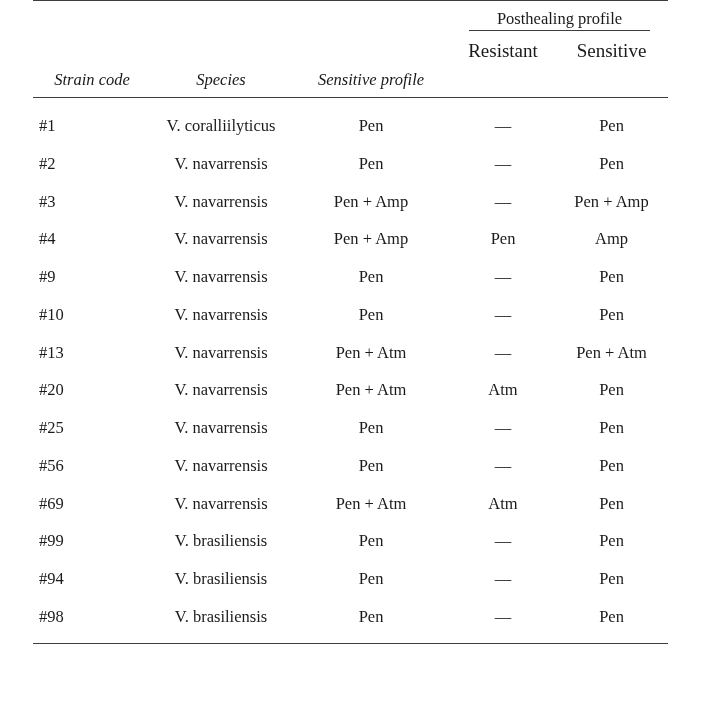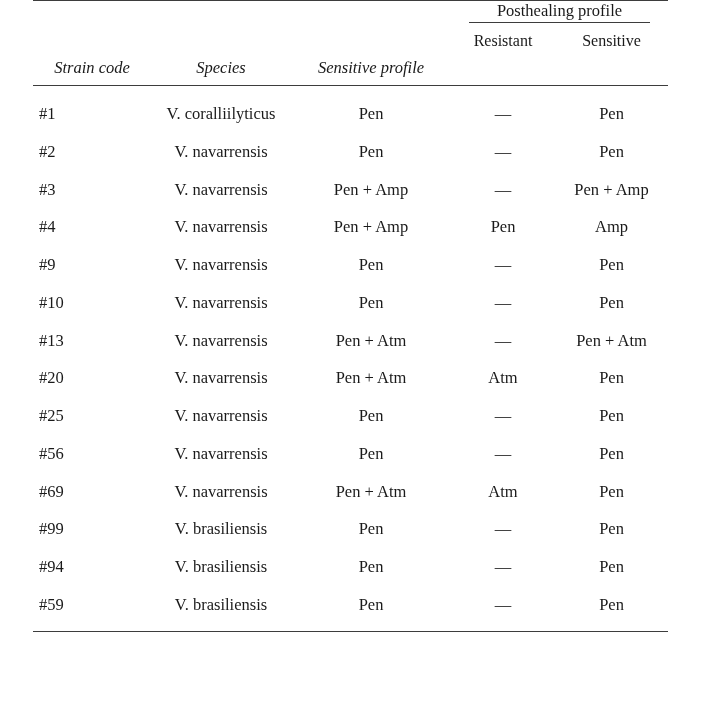--- a/index.html
+++ b/index.html
@@ -38,29 +38,29 @@
   .rule-top td .rule-line { margin-bottom: 0; }
   thead th {
     font-weight: normal;
     text-align: center;
     vertical-align: bottom;
     padding: 0;
   }
   .grouphead {
     font-size: 16.5px;
     padding-bottom: 3px;
-    padding-top: 0;
+    padding-top: 8px;
   }
   .group-rule {
     height: 1px;
     background: #3d3d3d;
     margin: 1px 18px 3px 18px;
   }
   .subhead {
-    font-size: 16px;
+    font-size: 19px;
     padding-top: 3px;
     padding-bottom: 2px;
   }
   .mainhead {
     font-size: 16.5px;
     padding-top: 6px;
     padding-bottom: 2px;
     font-style: italic;
   }
   .head-rule-row td {
@@ -222,21 +222,21 @@
           <td>Pen</td>
         </tr>
         <tr>
           <td class="col-strain">#94</td>
           <td><span class="species">V. brasiliensis</span></td>
           <td>Pen</td>
           <td>—</td>
           <td>Pen</td>
         </tr>
         <tr>
-          <td class="col-strain">#59</td>
+          <td class="col-strain">#98</td>
           <td><span class="species">V. brasiliensis</span></td>
           <td>Pen</td>
           <td>—</td>
           <td>Pen</td>
         </tr>
       </tbody>
     <tfoot>
       <tr class="rule-bottom">
         <td colspan="5">
             <div class="rule-line"></div>

